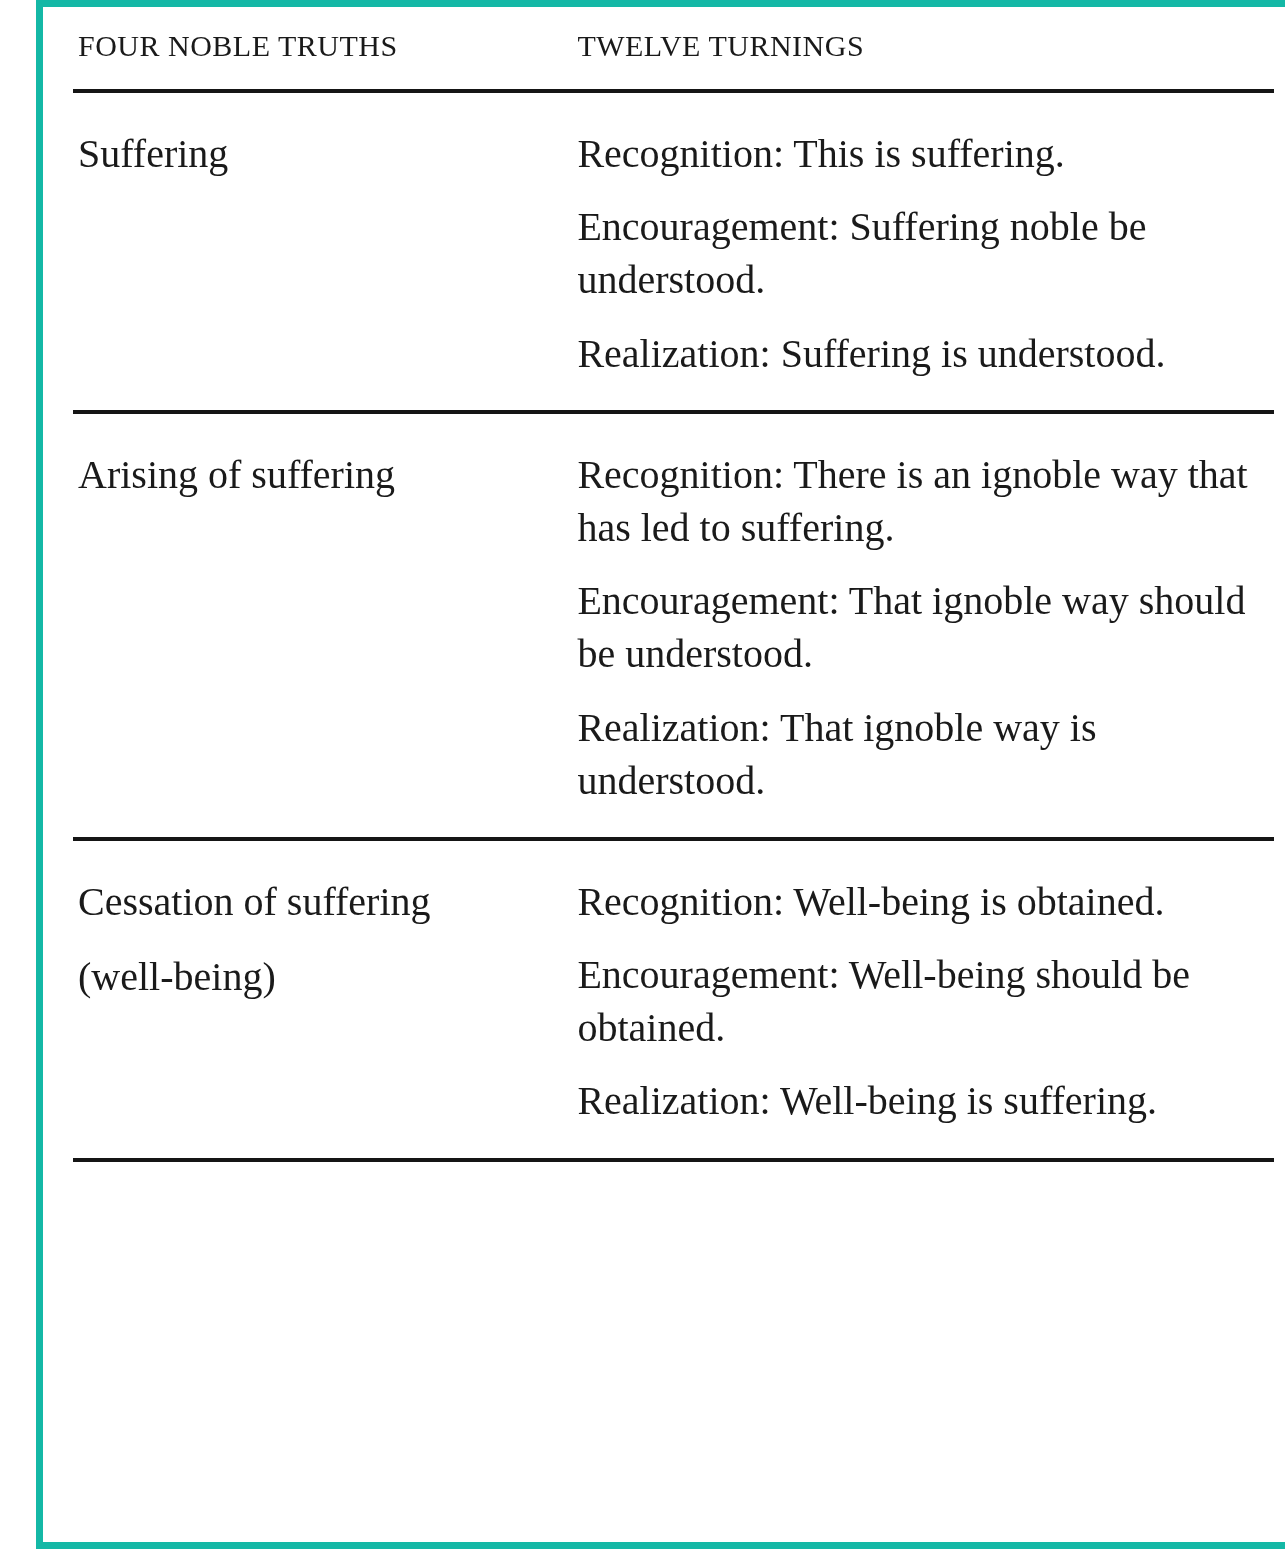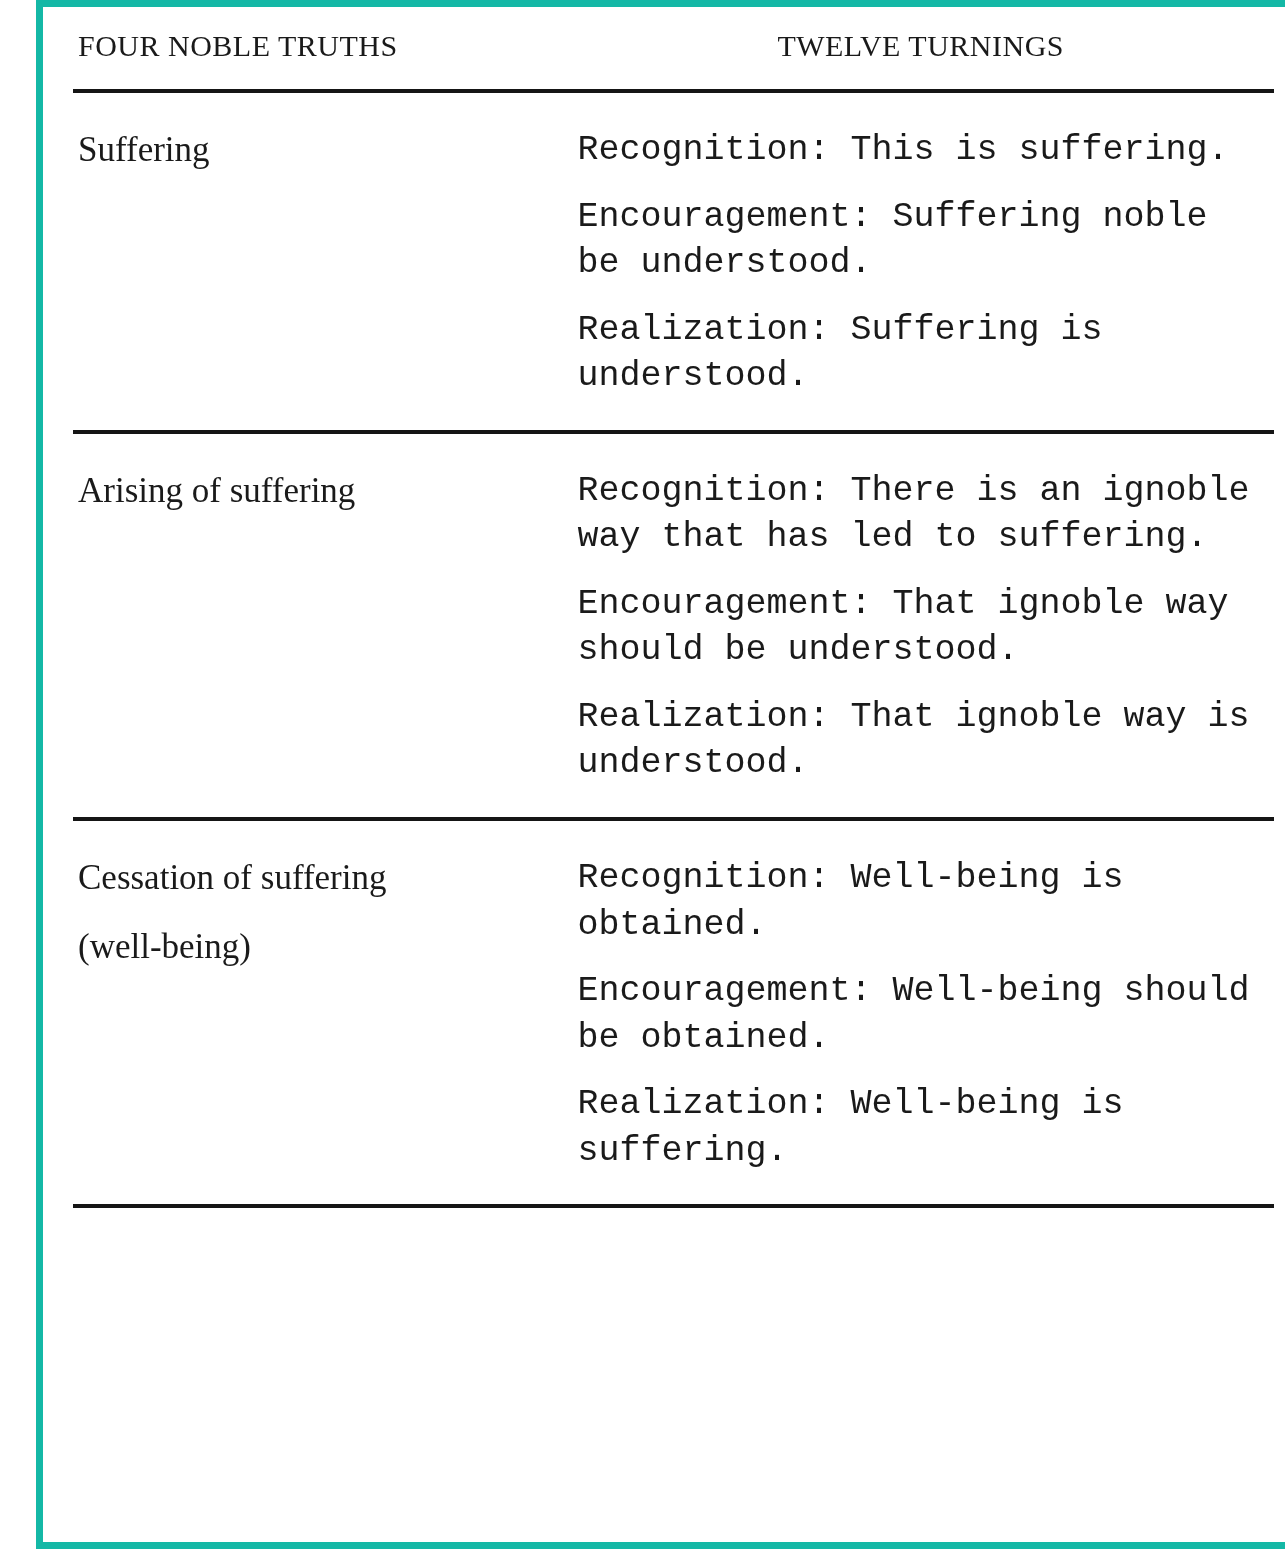--- a/index.html
+++ b/index.html
@@ -44,46 +44,45 @@
     text-align: left;
     vertical-align: top;
     font-weight: normal;
     font-size: 30px;
     letter-spacing: 0.5px;
     padding: 0 10px 26px 5px;
     border-bottom: 4px solid #151515;
     font-variant: small-caps;
     text-transform: uppercase;
   }
-  th.col-head.second { padding-left: 0; text-align: center; }
+  th.col-head.second { padding-left: 0; }
 
   td.truth-cell,
   td.turnings-cell {
     vertical-align: top;
     border-bottom: 4px solid #151515;
     padding: 34px 10px 30px 5px;
-    font-size: 35px;
+    font-size: 40px;
     line-height: 1.33;
   }
   tr.last-row td.truth-cell,
   tr.last-row td.turnings-cell {
     border-bottom: none;
   }
   td.turnings-cell {
     padding-left: 0;
     padding-right: 18px;
   }
   .truth-line {
     margin: 0 0 22px 0;
   }
   .truth-line:last-child { margin-bottom: 0; }
 
   .turning {
     margin: 0 0 20px 0;
-    font-family: Liberation Mono, monospace;
   }
   .turning:last-child { margin-bottom: 0; }
 </style>
 </head>
 <body>
 
 <div class="page">
   <div class="inner">
     <table class="truth-table">
       <colgroup>

